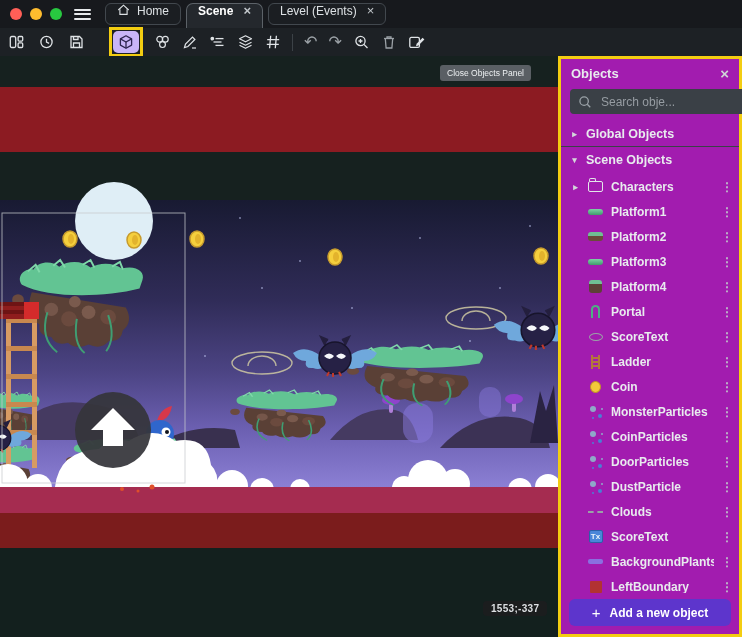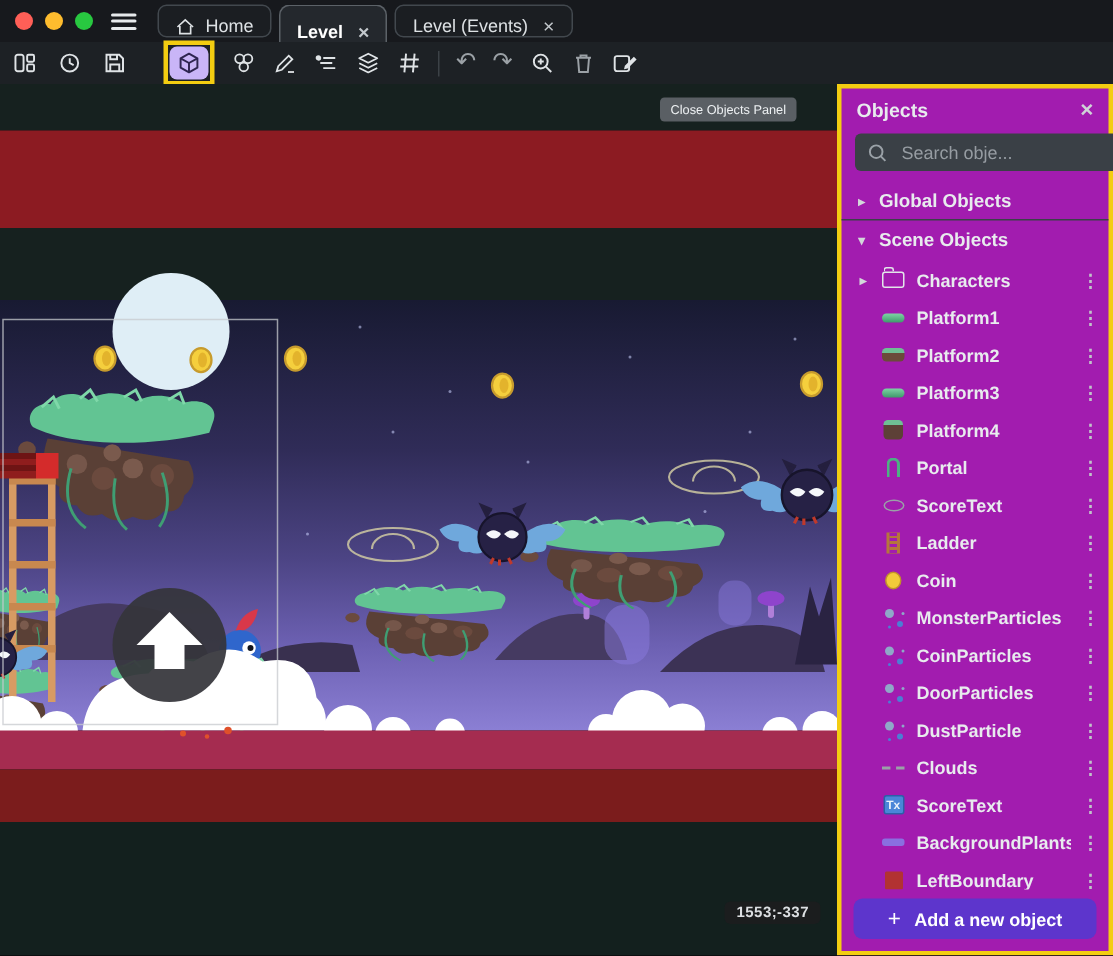--- a/index.html
+++ b/index.html
@@ -7,21 +7,21 @@
        font-family:"Liberation Sans",sans-serif;-webkit-font-smoothing:antialiased;}
 
   
   .titlebar{height:28px;background:#17191d;display:flex;align-items:center;padding-left:10px;}
   .lights{display:flex;gap:8px;margin-right:12px;}
   .light{width:12px;height:12px;border-radius:50%;}
   .light.red{background:#ff5f57}.light.yellow{background:#febc2e}.light.green{background:#28c840}
   .hamburger{width:17px;height:11px;display:flex;flex-direction:column;justify-content:space-between;margin-right:14px;cursor:pointer;}
   .hamburger span{height:2px;border-radius:1px;background:#e7eaec;}
   .tabs{display:flex;align-items:flex-end;height:100%;gap:5px;}
-  .tab{height:20px;display:flex;align-items:flex-end;gap:7px;padding:0 11px;margin-bottom:3px;
+  .tab{height:20px;display:flex;align-items:flex-start;gap:7px;padding:0 11px;margin-bottom:3px;
        border:1px solid #42484e;border-radius:6px;background:#1b1e22;color:#dde1e4;font-size:12px;white-space:nowrap;}
   .tab.active{height:24px;margin-bottom:0;border-radius:7px 7px 0 0;border-bottom:none;background:#24282d;
        border-color:#5c6268;font-weight:bold;color:#fff;}
   .tab .close{font-size:13px;color:#c3c8cc;margin-left:3px;cursor:pointer;line-height:1;}
 
   
   .toolbar{height:28px;background:#1d2125;display:flex;align-items:center;padding:0 8px;position:relative;}
   .tb-left{display:flex;align-items:center;gap:13px;}
   .tb-mid{display:flex;align-items:center;gap:13px;margin-left:auto;}
   .tb-right{display:flex;align-items:center;gap:11px;margin-left:24px;margin-right:1px;}
@@ -112,21 +112,21 @@
       </div>
     <div class="tabs">
       <div class="tab">
         <svg class="ico" width="13" height="12" viewBox="0 0 16 15" fill="none" stroke="#dde1e4" stroke-width="1.4">
             <path d="M1.5,7.5 L8,1.5 L14.5,7.5"></path>
             <path d="M3.5,6.6 V13 h9 V6.6"></path>
           </svg>
         <span>Home</span>
       </div>
       <div class="tab active">
-        <span>Level</span>
+        <span>Scene</span>
         <span class="close">×</span>
       </div>
       <div class="tab">
         <span>Level (Events)</span>
         <span class="close">×</span>
       </div>
     </div>
   </div>
 
   <div class="toolbar">

